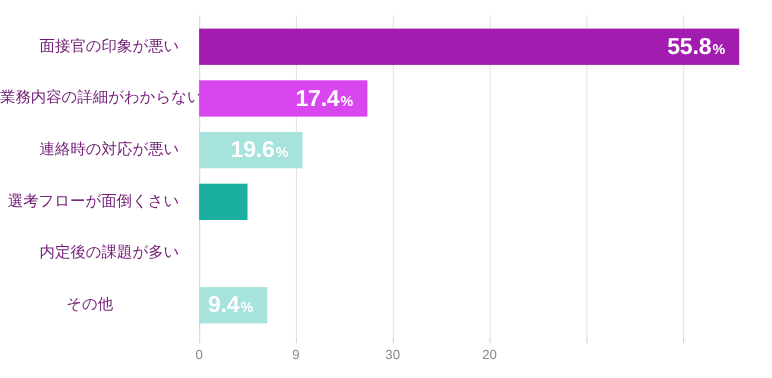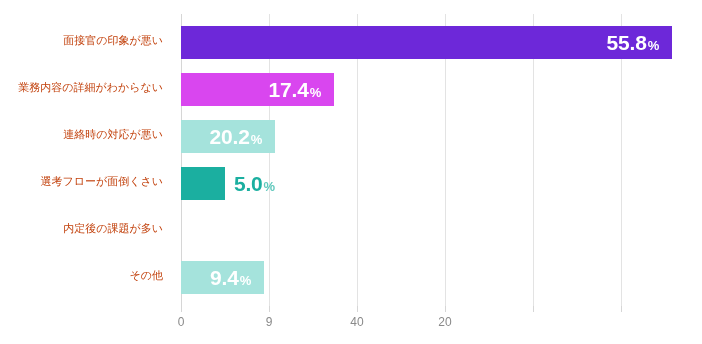--- a/index.html
+++ b/index.html
@@ -29,22 +29,22 @@
     width:1px;
     background:#e3e3e3;
   }
   .gridline.axis{ background:#d6d6d6; }
 
   
   .cat-label{
     position:absolute;
     right:711px;           
     text-align:right;
-    color:#c2410c;
-    font-size:11px;
+    color:#701a75;
+    font-size:14px;
     white-space:nowrap;
   }
   .labels-col{
     position:absolute;
     left:0; top:14px;
     width:172px;
     height:292px;
   }
   .labels-col .cat-label{
     right:0; left:0;
@@ -121,68 +121,67 @@
 <body>
 
 <div id="chart-root">
 
   <div class="labels-col">
     <div class="cat-label" style="top:19px;">面接官の印象が悪い</div>
     <div class="cat-label" style="top:66px;">業務内容の詳細がわからない</div>
     <div class="cat-label" style="top:113px;">連絡時の対応が悪い</div>
     <div class="cat-label" style="top:207px;">内定後の課題が多い</div>
     <div class="cat-label" style="top:160px;">選考フローが面倒くさい</div>
-    <div class="cat-label" style="top:254px;">その他</div>
+    <div class="cat-label" style="top:254px;text-align:center;">その他</div>
   </div>
 
   <div class="plot">
 
     <div class="gridline axis" style="left:0px;"></div>
     <div class="gridline" style="left:88px;"></div>
     <div class="gridline" style="left:176px;"></div>
     <div class="gridline" style="left:264px;"></div>
     <div class="gridline" style="left:352px;"></div>
     <div class="gridline" style="left:440px;"></div>
 
     <div class="bar" style="top:12px;">
-      <div class="bar-rect" style="width:491px;background:#6d28d9;">
+      <div class="bar-rect" style="width:491px;background:#a21caf;">
         <span class="val-in"><span>55.8</span><span class="pct">%</span></span>
       </div>
     </div>
 
     <div class="bar" style="top:59px;">
       <div class="bar-rect" style="width:153px;background:#d946ef;">
         <span class="val-in"><span>17.4</span><span class="pct">%</span></span>
       </div>
     </div>
 
     <div class="bar" style="top:106px;">
       <div class="bar-rect" style="width:94px;background:#A5E3DC;">
-        <span class="val-in"><span>20.2</span><span class="pct">%</span></span>
+        <span class="val-in"><span>19.6</span><span class="pct">%</span></span>
       </div>
     </div>
 
     <div class="bar" style="top:153px;">
       <div class="bar-rect" style="width:44px;background:#1BAFA0;"></div>
-      <span class="val-out"><span>5.0</span><span class="pct">%</span></span>
     </div>
 
 
     <div class="bar" style="top:247px;">
-      <div class="bar-rect" style="width:83px;background:#A5E3DC;">
+      <div class="bar-rect" style="width:62px;background:#A5E3DC;">
         <span class="val-in"><span>9.4</span><span class="pct">%</span></span>
       </div>
     </div>
 
     <div class="tick-mark" style="left:0px;"></div>
     <div class="tick-mark" style="left:88px;"></div>
     <div class="tick-mark" style="left:176px;"></div>
     <div class="tick-mark" style="left:264px;"></div>
     <div class="tick-mark" style="left:352px;"></div>
     <div class="tick-mark" style="left:440px;"></div>
 
     <div class="tick-label" style="left:0px;">0</div>
     <div class="tick-label" style="left:88px;">9</div>
-    <div class="tick-label" style="left:176px;">40</div>
+    <div class="tick-label" style="left:176px;">30</div>
     <div class="tick-label" style="left:264px;">20</div>
 
   </div>
 </div>
 
 </body></html>

